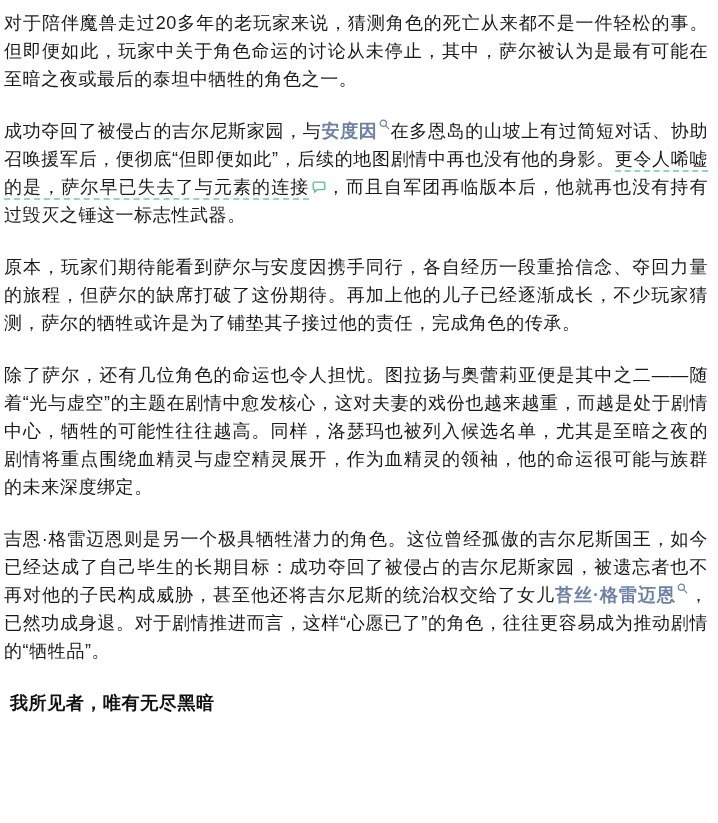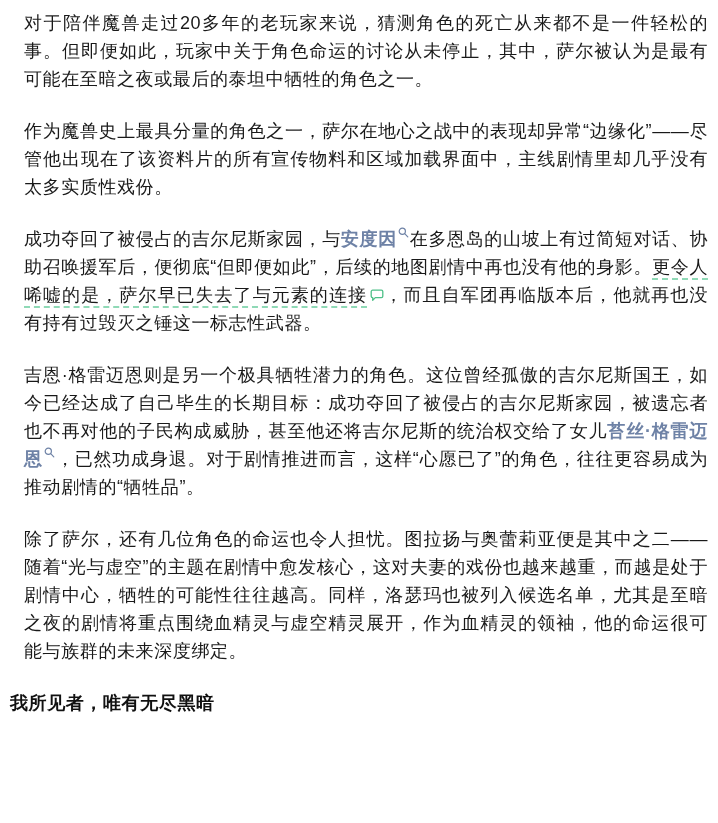--- a/index.html
+++ b/index.html
@@ -15,21 +15,21 @@
     padding: 0;
     background: var(--bg);
   }
   body {
     width: 718px;
     min-height: 823px;
     font-family: "Liberation Sans", "DejaVu Sans", sans-serif;
     color: var(--text);
   }
   .article {
-    padding: 9px 10px 0 24px;
+    padding: 9px 10px 0 4px;
   }
   p.para {
     margin: 0 0 24px 0;
     font-size: 18px;
     line-height: 28px;
     letter-spacing: 0.6px;
     text-align: justify;
     color: var(--text);
   }
   .term-link {
@@ -67,27 +67,27 @@
     letter-spacing: 0.6px;
     font-weight: bold;
     color: #111;
   }
 </style>
 </head>
 <body>
 
 <article class="article">
     <p class="para"><span>对于陪伴魔兽走过20多年的老玩家来说，猜测角色的死亡从来都不是一件轻松的事。但即便如此，玩家中关于角色命运的讨论从未停止，其中，萨尔被认为是最有可能在至暗之夜或最后的泰坦中牺牲的角色之一。</span></p>
-    <p class="para"><span>作为魔兽史上最具分量的角色之一，萨尔在地心之战中的表现却异常“边缘化”——尽管他出现在了该资料片的所有宣传物料和区域加载界面中，主线剧情里却几乎没有太多实质性戏份。</span></p>
     <p class="para"><span>成功夺回了被侵占的吉尔尼斯家园，与</span><span class="term-link">安度因</span><span class="sup-icon"><svg width="11" height="11" viewBox="0 0 11 11">
           <circle cx="4.3" cy="4.3" r="3.1" fill="none" stroke="currentColor" stroke-width="1.2"></circle>
           <line x1="6.7" y1="6.7" x2="9.8" y2="9.8" stroke="currentColor" stroke-width="1.2" stroke-linecap="round"></line>
         </svg></span><span>在多恩岛的山坡上有过简短对话、协助召唤援军后，便彻底“但即便如此”，后续的地图剧情中再也没有他的身影。</span><span class="annotated">更令人唏嘘的是，萨尔早已失去了与元素的连接</span><span class="comment-icon"><svg width="14" height="13" viewBox="0 0 14 13">
           <path d="M2.6 1.2 h8.8 a1.4 1.4 0 0 1 1.4 1.4 v4.6 a1.4 1.4 0 0 1 -1.4 1.4 h-6.1 l-2.6 2.6 v-2.6 h-0.1 a1.4 1.4 0 0 1 -1.4 -1.4 v-4.6 a1.4 1.4 0 0 1 1.4 -1.4 z" fill="none" stroke="currentColor" stroke-width="1.3" stroke-linejoin="round"></path>
         </svg></span><span>，而且自军团再临版本后，他就再也没有持有过毁灭之锤这一标志性武器。</span></p>
+    <p class="para"><span>原本，玩家们期待能看到萨尔与安度因携手同行，各自经历一段重拾信念、夺回力量的旅程，但萨尔的缺席打破了这份期待。再加上他的儿子已经逐渐成长，不少玩家猜测，萨尔的牺牲或许是为了铺垫其子接过他的责任，完成角色的传承。</span></p>
+    <p class="para"><span>除了萨尔，还有几位角色的命运也令人担忧。图拉扬与奥蕾莉亚便是其中之二——随着“光与虚空”的主题在剧情中愈发核心，这对夫妻的戏份也越来越重，而越是处于剧情中心，牺牲的可能性往往越高。同样，洛瑟玛也被列入候选名单，尤其是至暗之夜的剧情将重点围绕血精灵与虚空精灵展开，作为血精灵的领袖，他的命运很可能与族群的未来深度绑定。</span></p>
     <p class="para"><span>吉恩·格雷迈恩则是另一个极具牺牲潜力的角色。这位曾经孤傲的吉尔尼斯国王，如今已经达成了自己毕生的长期目标：成功夺回了被侵占的吉尔尼斯家园，被遗忘者也不再对他的子民构成威胁，甚至他还将吉尔尼斯的统治权交给了女儿</span><span class="term-link">苔丝·格雷迈恩</span><span class="sup-icon"><svg width="11" height="11" viewBox="0 0 11 11">
           <circle cx="4.3" cy="4.3" r="3.1" fill="none" stroke="currentColor" stroke-width="1.2"></circle>
           <line x1="6.7" y1="6.7" x2="9.8" y2="9.8" stroke="currentColor" stroke-width="1.2" stroke-linecap="round"></line>
         </svg></span><span>，已然功成身退。对于剧情推进而言，这样“心愿已了”的角色，往往更容易成为推动剧情的“牺牲品”。</span></p>
-    <p class="para"><span>除了萨尔，还有几位角色的命运也令人担忧。图拉扬与奥蕾莉亚便是其中之二——随着“光与虚空”的主题在剧情中愈发核心，这对夫妻的戏份也越来越重，而越是处于剧情中心，牺牲的可能性往往越高。同样，洛瑟玛也被列入候选名单，尤其是至暗之夜的剧情将重点围绕血精灵与虚空精灵展开，作为血精灵的领袖，他的命运很可能与族群的未来深度绑定。</span></p>
   </article>
 
 <p class="closing">我所见者，唯有无尽黑暗</p>
 
 </body></html>

